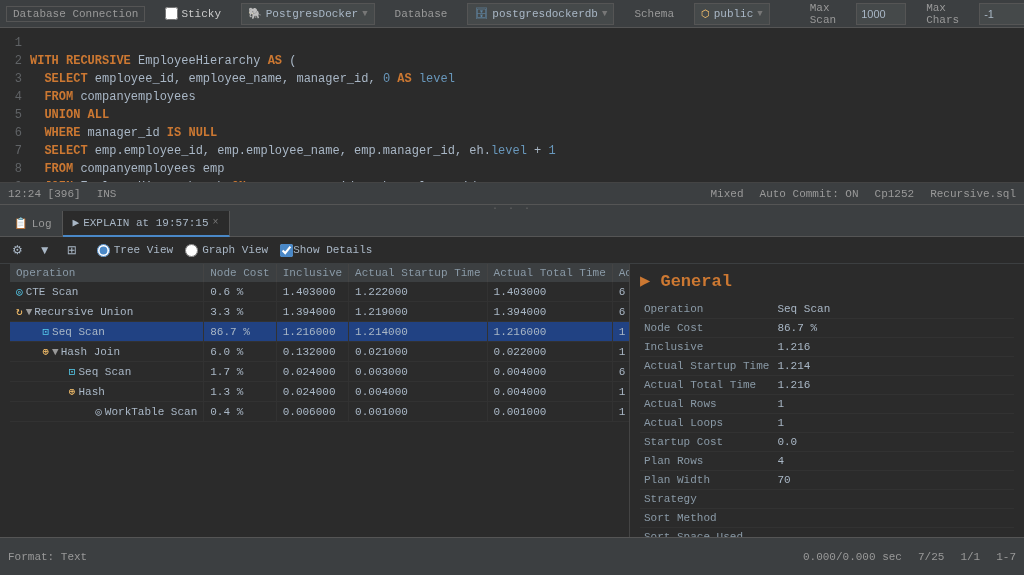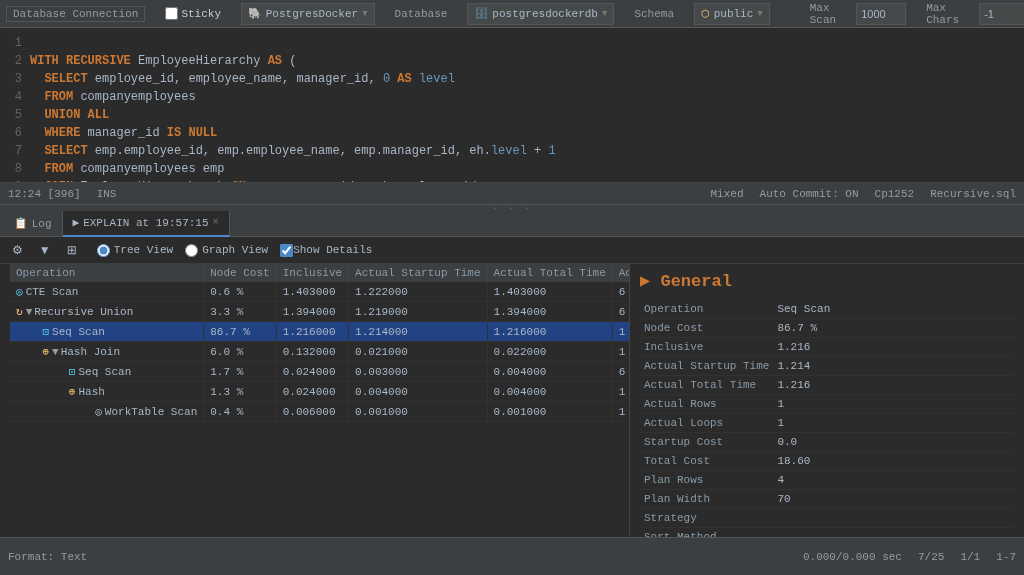--- a/index.html
+++ b/index.html
@@ -546,24 +546,20 @@
   </tr>
             <tr>
     <td>Actual Loops</td>
     <td>1</td>
   </tr>
             <tr>
     <td>Startup Cost</td>
     <td>0.0</td>
   </tr>
             <tr>
-    <td>Total Cost</td>
-    <td>18.60</td>
-  </tr>
-            <tr>
     <td>Plan Rows</td>
     <td>4</td>
   </tr>
             <tr>
     <td>Plan Width</td>
     <td>70</td>
   </tr>
             <tr>
     <td>Strategy</td>
     <td></td>

